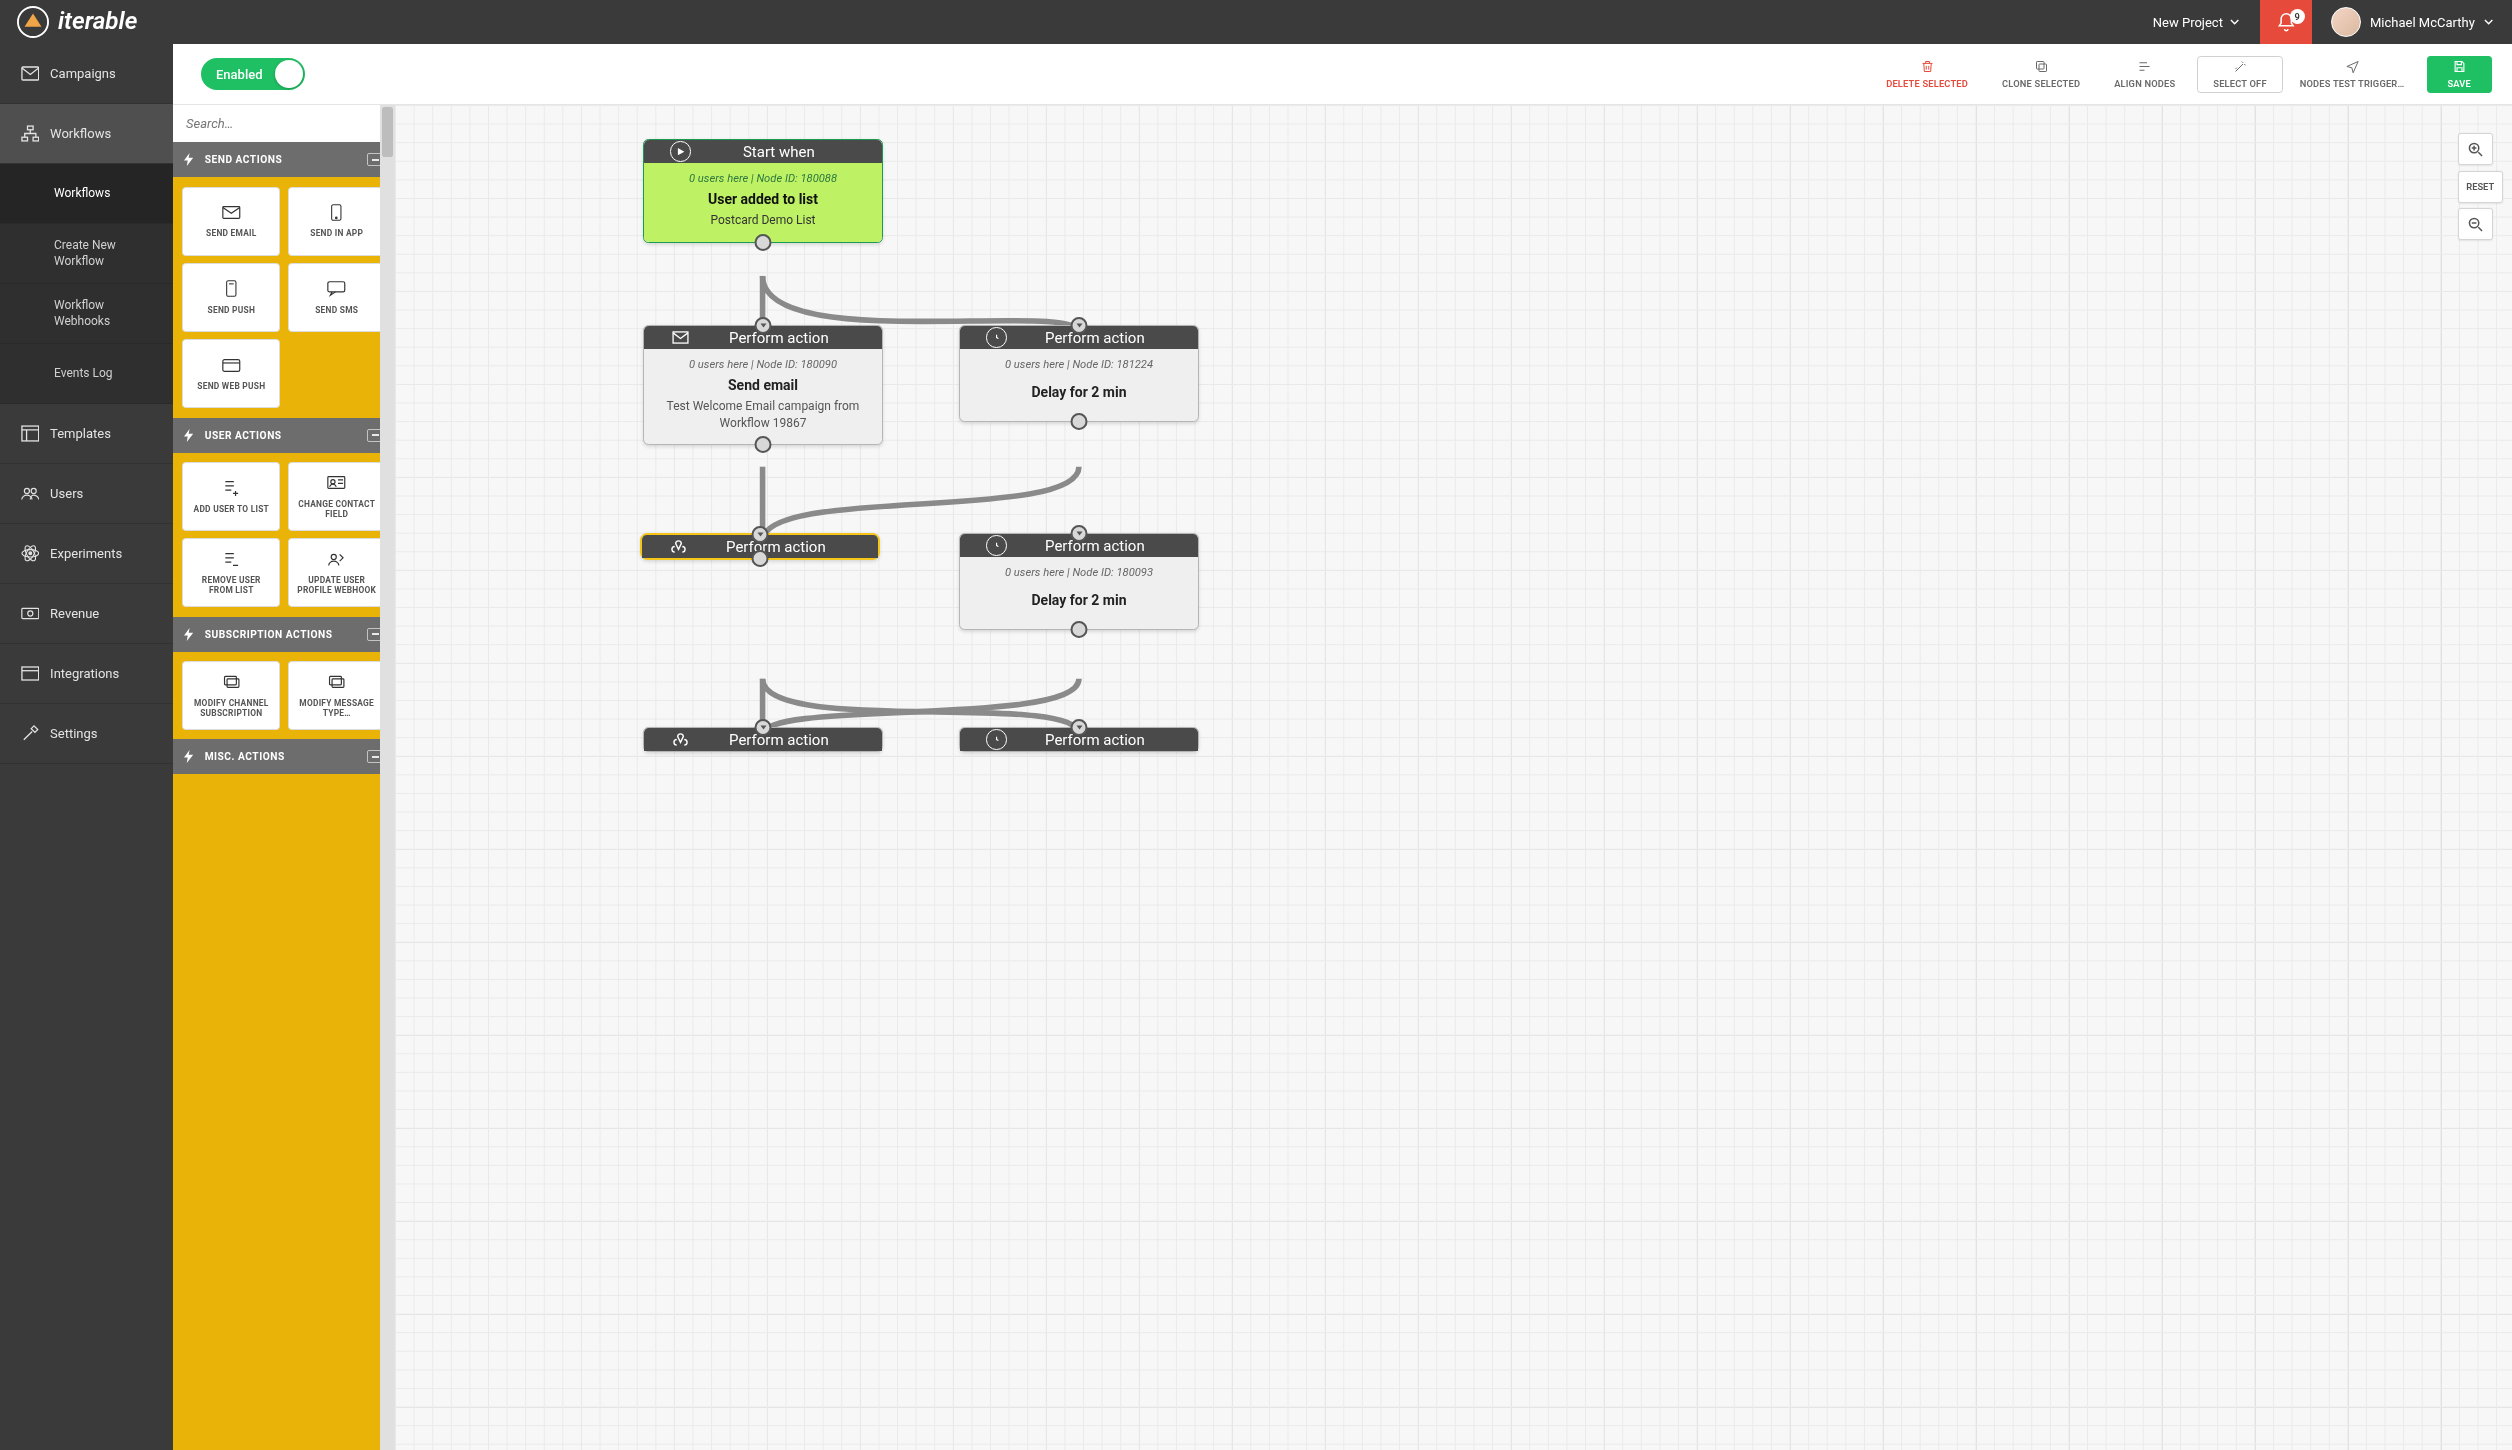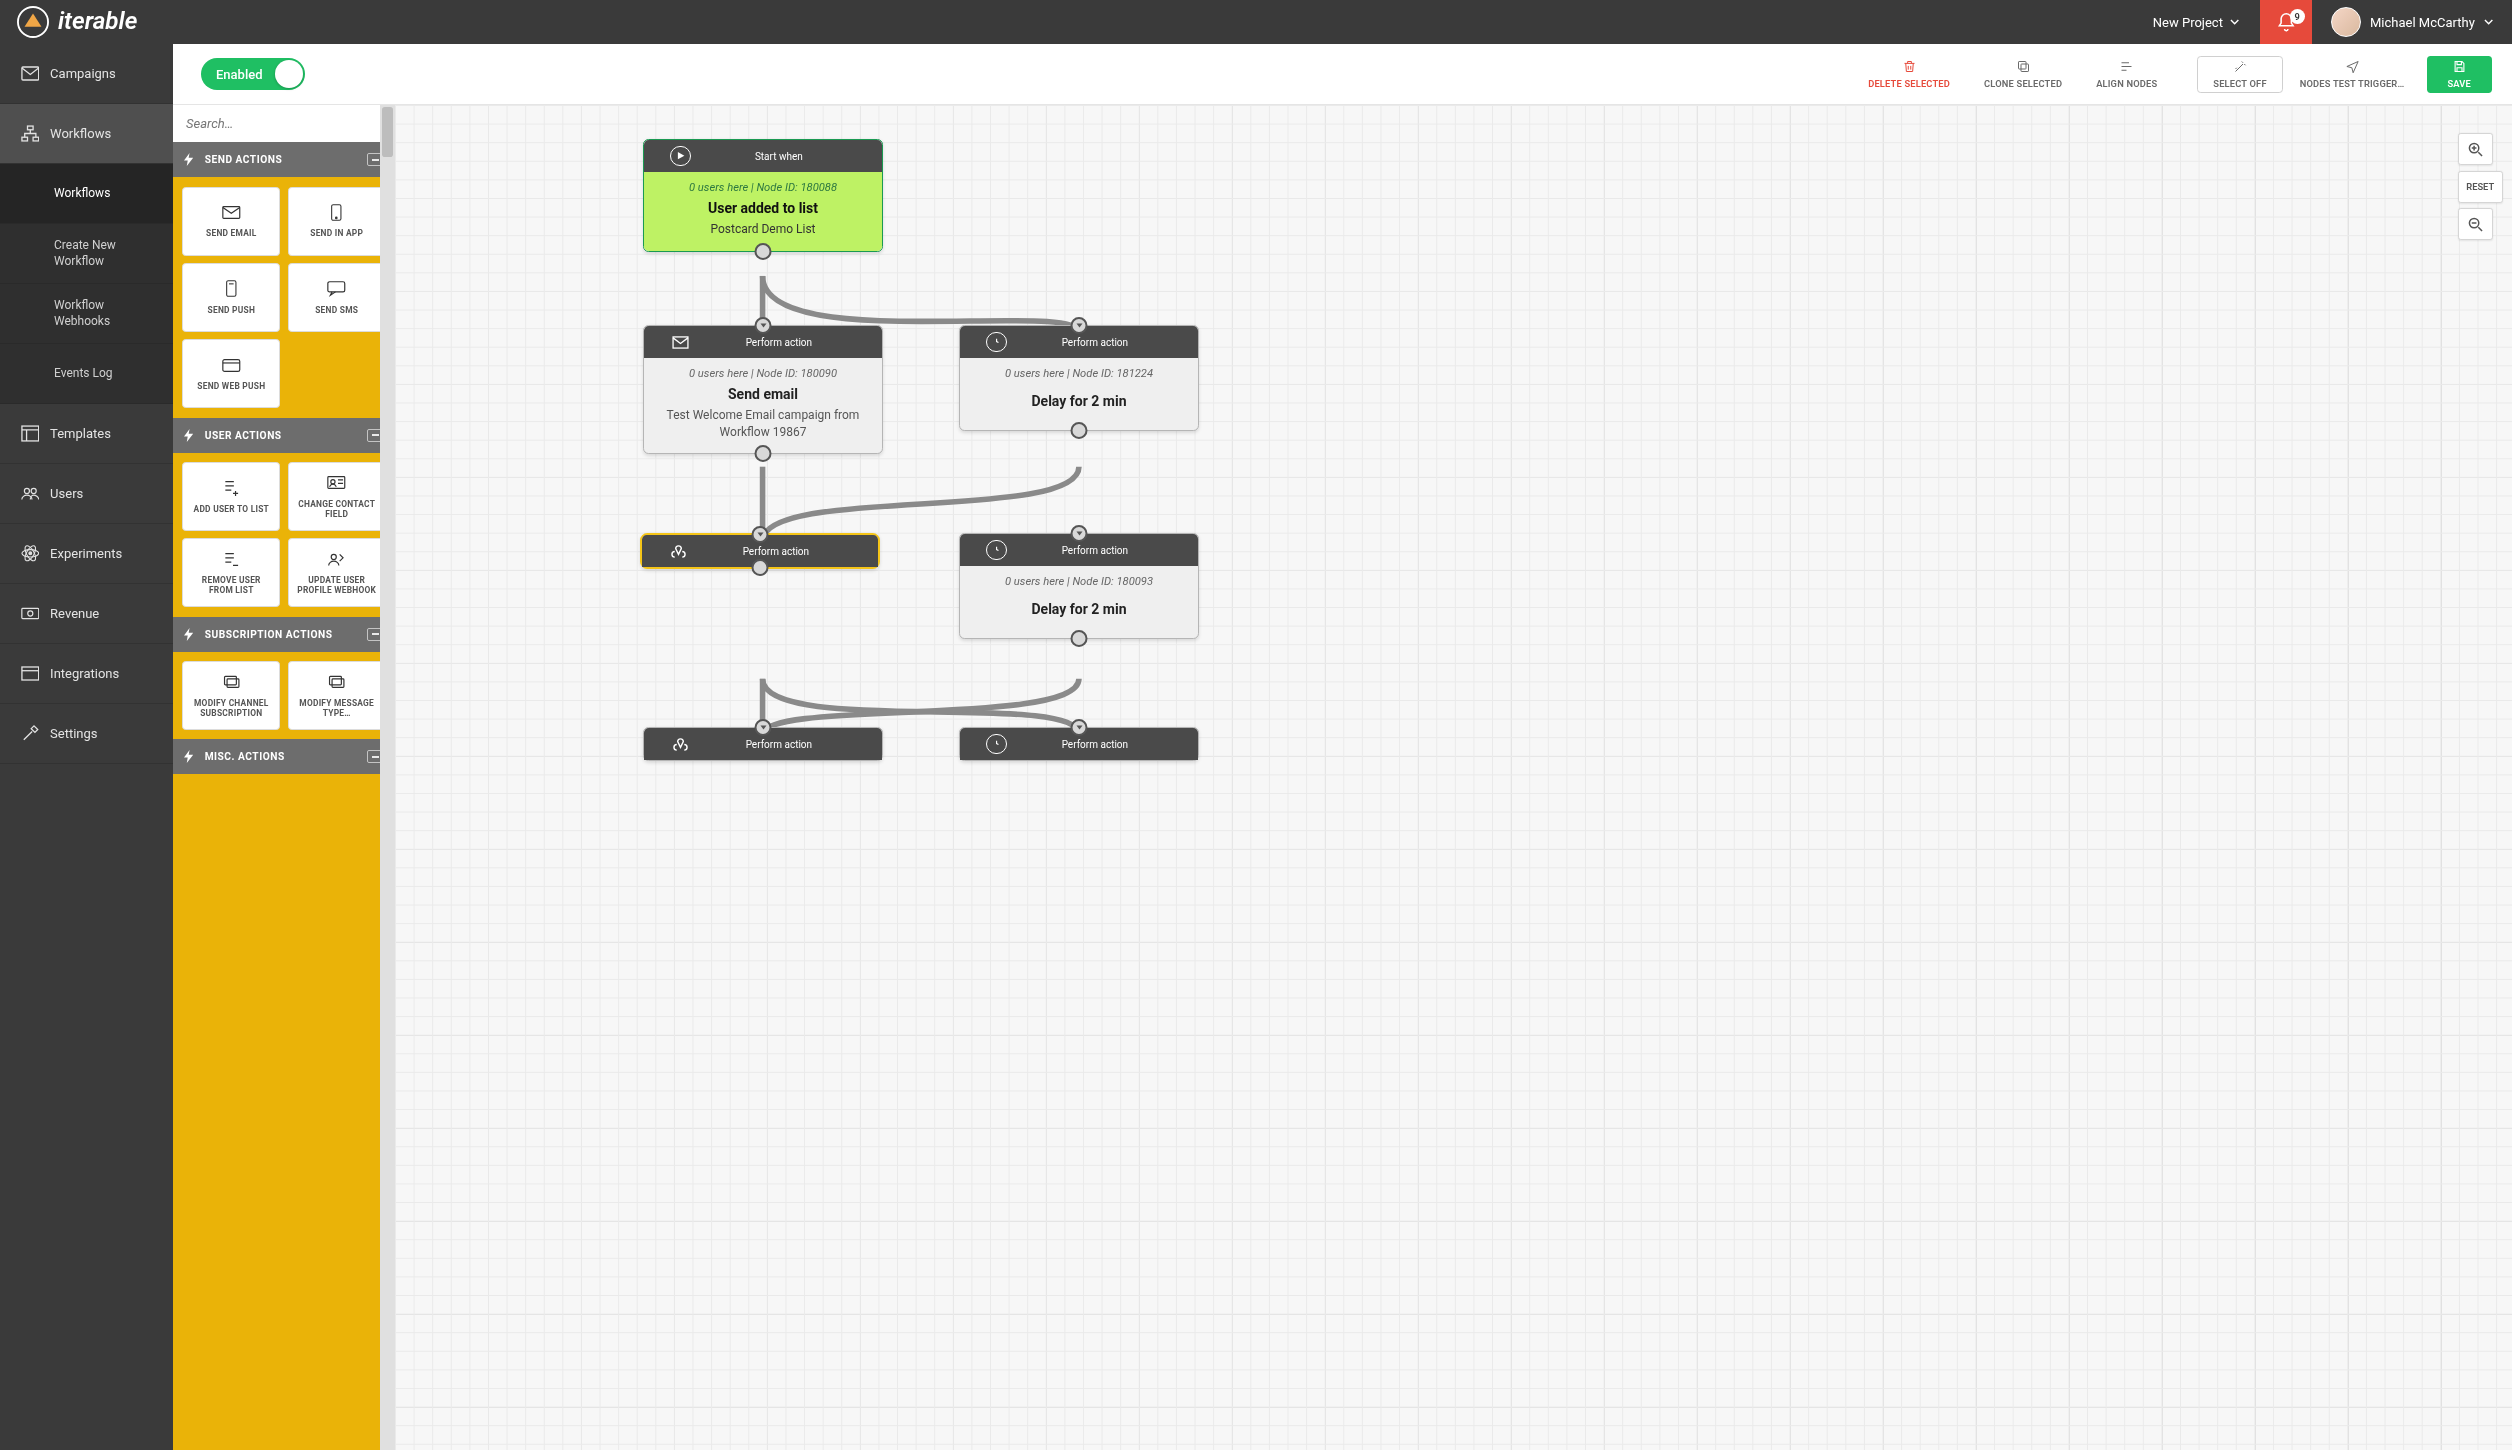--- a/index.html
+++ b/index.html
@@ -26,21 +26,21 @@
 .sb-icon { width: 18.6px; height: 18.6px; display: flex; align-items: center; justify-content: center; }
 
 .content { flex: 1; display: flex; flex-direction: column; min-width: 0; }
 .toolbar { height: 61px; background: #fff; border-bottom: 0.9px solid #e5e5e5; display: flex; align-items: center; justify-content: space-between; padding: 0 20.5px 0 28px; }
 .toggle { width: 104px; height: 32px; background: #1fbf63; border-radius: 930px; position: relative; display: flex; align-items: center; cursor: pointer; }
 .toggle-label { color: #fff; font-size: 13px; font-weight: 500; margin-left: 15px; }
 .toggle-knob { position: absolute; right: 1.9px; width: 28px; height: 28px; background: #fff; border-radius: 50%; box-shadow: 0 0.9px 2.8px rgba(0,0,0,.25); }
 .tb-actions { display: flex; align-items: center; gap: 0; }
 .tb-btn { display: flex; flex-direction: column; align-items: center; justify-content: center; gap: 3.7px; padding: 0 17px; height: 48px; font-size: 9.3px; font-weight: 600; letter-spacing: .02em; color: #6a6a6a; cursor: pointer; text-align: center; line-height: 1.2; }
 .tb-btn.danger { color: #e64a3b; }
-.tb-btn.boxed { border: 0.9px solid #d0d0d0; border-radius: 3.7px; margin-left: 23px; padding: 0 15px; height: 37px; }
+.tb-btn.boxed { border: 0.9px solid #d0d0d0; border-radius: 3.7px; margin-left: 5px; padding: 0 15px; height: 37px; }
 .tb-btn.save { background: #1fbf63; color: #fff; border-radius: 3.7px; padding: 0 20.5px; height: 37px; margin-left: 5.6px; }
 .tb-btn svg { height: 15px; width: 15px; }
 
 .workspace { flex: 1; display: flex; min-height: 0; }
 
 .palette { width: 222px; display: flex; flex-direction: column; background: #eab308; position: relative; }
 .palette-scroll { flex: 1; overflow-y: auto; }
 .palette-search { background: #fff; }
 .palette-search input { width: 100%; border: none; outline: none; padding: 11.2px 13px; font-size: 13px; font-style: italic; color: #999; }
 .pal-group-hdr { background: #6d6d6d; color: #fff; display: flex; align-items: center; justify-content: space-between; height: 35px; padding: 0 11.2px; font-size: 10.2px; font-weight: 700; letter-spacing: .05em; }
@@ -63,21 +63,21 @@
   background-size: 18.6px 18.6px, 18.6px 18.6px, 93px 93px, 93px 93px;
   background-position: 0 0, 0 0, 0 0, 0 0;
   overflow: hidden;
 }
 .canvas { position: absolute; inset: 0; }
 .zoom-ctrls { position: absolute; right: 9.3px; top: 28px; display: flex; flex-direction: column; gap: 0; z-index: 5; }
 .zc-btn { width: 35px; height: 32px; background: #fff; border: 0.9px solid #d5d5d5; border-radius: 2.8px; display: flex; align-items: center; justify-content: center; font-size: 10.2px; color: #555; cursor: pointer; box-shadow: 0 0.9px 1.9px rgba(0,0,0,.08); margin-bottom: 5.6px; }
 
 .node { position: absolute; width: 240px; background: #efefef; border: 0.9px solid #b5b5b5; border-radius: 5.6px; box-shadow: 0 1.9px 3.7px rgba(0,0,0,.12); }
 .node.selected { border: 2.8px solid #f5c518; border-radius: 7.4px; }
-.node-hdr { height: 32px; background: #4a4a4a; color: #fff; display: flex; align-items: center; gap: 11.2px; padding: 0 26px; border-top-left-radius: 4.7px; border-top-right-radius: 4.7px; font-family: ui-monospace, Menlo, Consolas, monospace; font-size: 10px; }
+.node-hdr { height: 23px; background: #4a4a4a; color: #fff; display: flex; align-items: center; gap: 11.2px; padding: 0 26px; border-top-left-radius: 4.7px; border-top-right-radius: 4.7px; font-family: ui-monospace, Menlo, Consolas, monospace; font-size: 15px; }
 .node-hdr .h-icon { width: 20.5px; height: 20.5px; border: 1.4px solid #fff; border-radius: 50%; display:flex; align-items:center; justify-content:center; }
 .node-hdr .h-icon.noborder { border:none; }
 .node-body { padding: 9.3px 11.2px 13px; text-align: center; }
 .node-meta { font-size: 11.2px; font-style: italic; color: #666; }
 .node-title { font-size: 14px; font-weight: 700; color: #222; margin-top: 5.6px; }
 .node-detail { font-size: 12px; color: #555; margin-top: 5.6px; line-height: 1.35; }
 .node-detail.mono { font-family: ui-monospace, Menlo, Consolas, monospace; color:#666; }
 .node.start { border: 0.9px solid #1a9a52; }
 .node.start .node-hdr { background: #4a4a4a; }
 .node.start .node-body { background: #bef264; border-bottom-left-radius:4.7px; border-bottom-right-radius:4.7px; }

